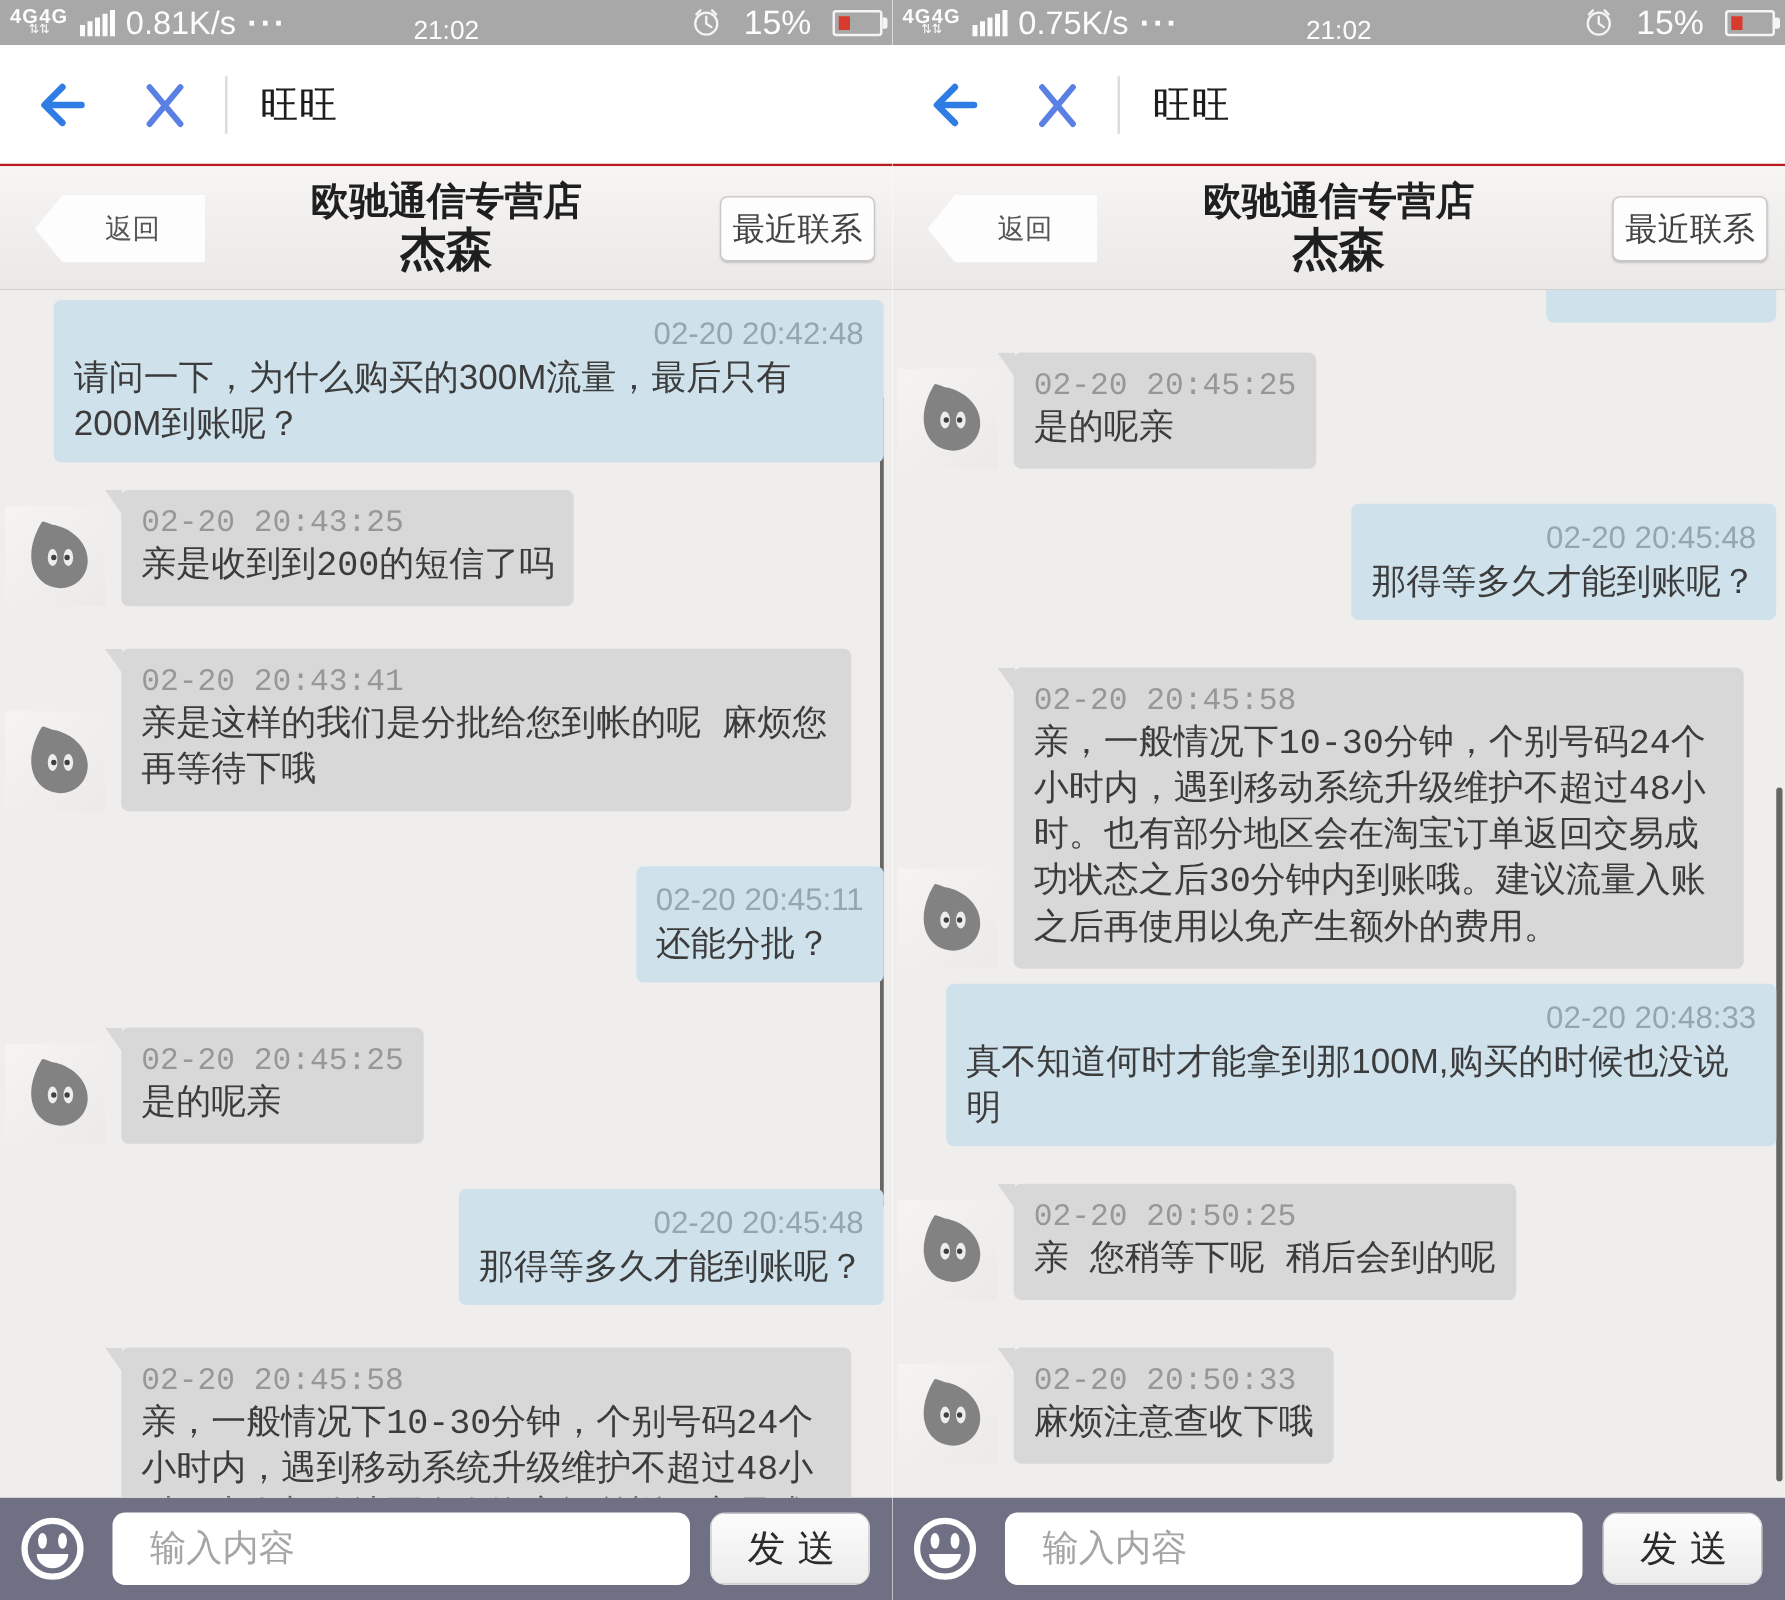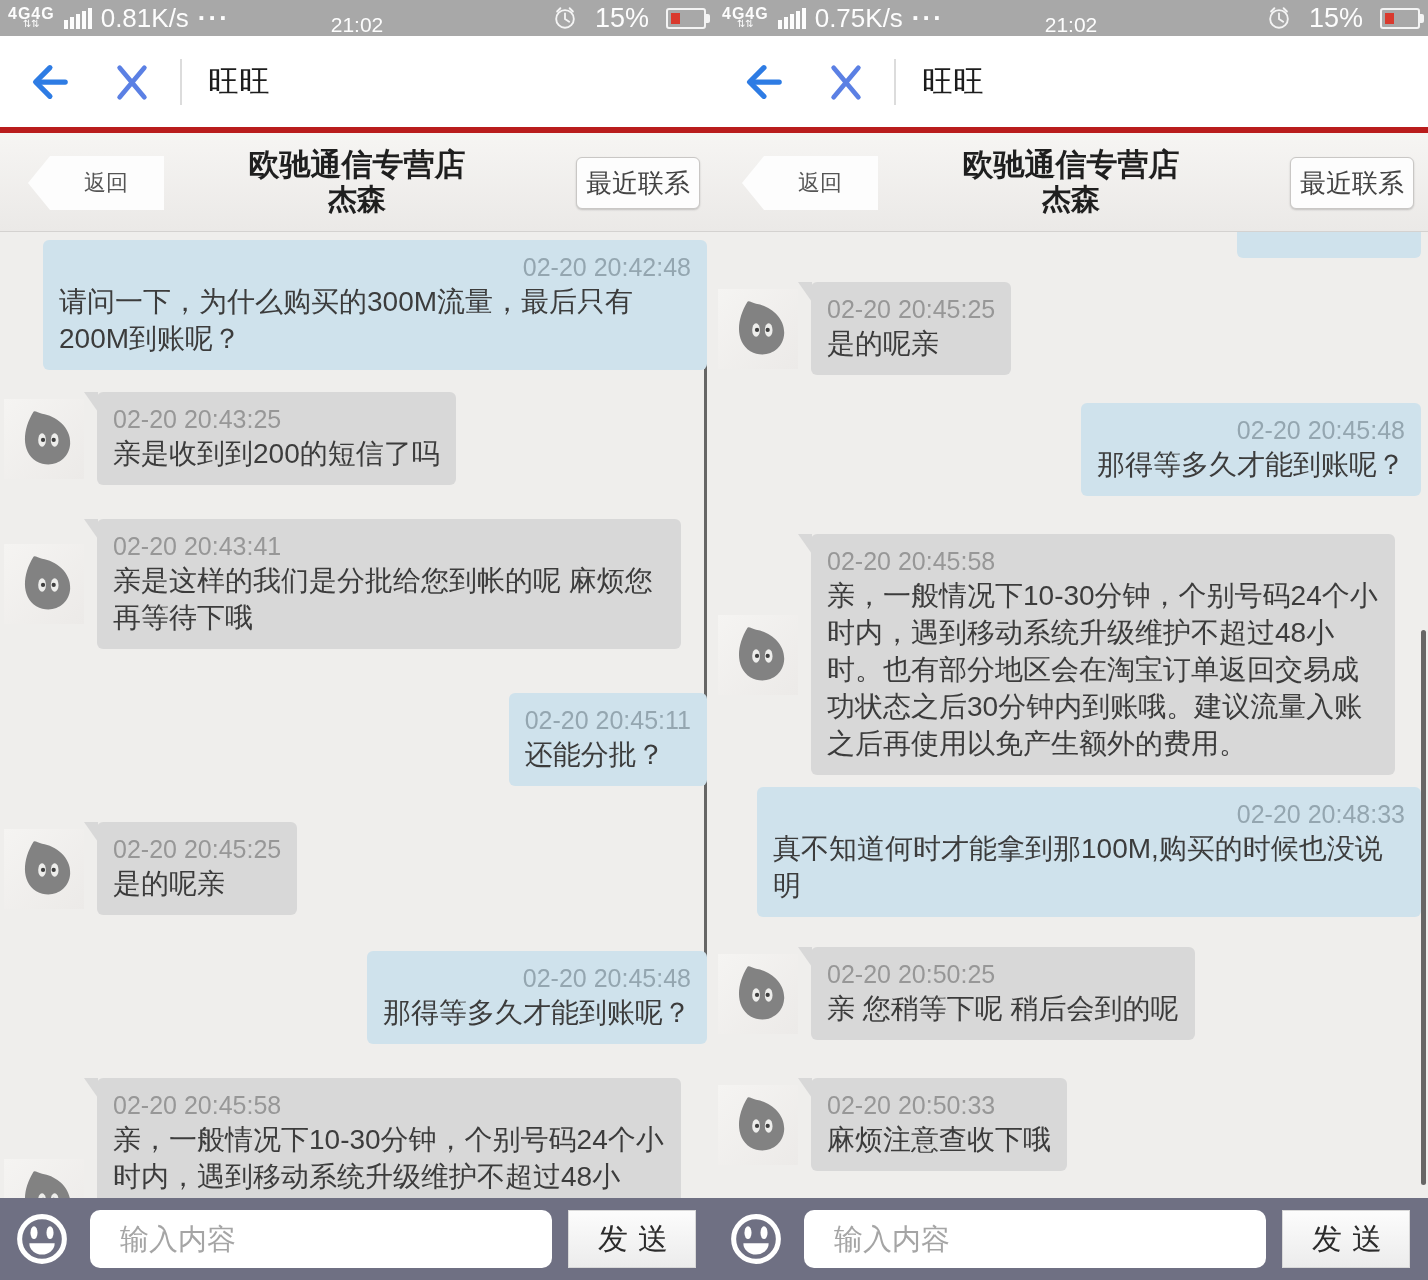--- a/index.html
+++ b/index.html
@@ -27,54 +27,54 @@
   .speed{font-size:26px;}
   .dots{font-size:26px;font-weight:bold;letter-spacing:2px;}
   .sb-time{position:absolute;left:0;right:0;top:0;height:50px;display:flex;align-items:center;justify-content:center;font-size:21px;}
   .sb-right{position:absolute;right:8px;top:0;height:36px;display:flex;align-items:center;gap:17px;}
   .pct{font-size:27px;}
   .battery{width:40px;height:21px;border:2px solid #f4f4f4;border-radius:3px;position:relative;display:flex;align-items:center;}
   .battery .fill{width:9px;height:11px;margin-left:3px;background:#d93a2e;}
   .battery::after{content:'';position:absolute;right:-6px;top:4px;width:4px;height:9px;background:#f4f4f4;border-radius:0 2px 2px 0;}
 
   
-  .nav{height:97px;background:#fff;border-bottom:6px solid #b91c1c;display:flex;align-items:center;padding-left:26px;flex:none;}
+  .nav{height:97px;background:#fff;border-bottom:2px solid #b91c1c;display:flex;align-items:center;padding-left:26px;flex:none;}
   .nav-btn{background:none;border:none;cursor:pointer;display:flex;align-items:center;justify-content:center;width:44px;height:60px;}
   .nav-gap1{width:40px;}
   .nav-div{width:2px;height:46px;background:#dcdcdc;margin:0 26px 0 26px;}
   .nav-title{font-size:31px;color:#1c1c1c;}
 
   
   .chathead{height:99px;background:linear-gradient(#f6f5f3,#ebe9e7);border-bottom:1px solid #d4d2d0;display:flex;align-items:center;position:relative;flex:none;}
   .back-btn{position:absolute;left:28px;top:23px;width:136px;height:54px;background:#fdfdfd;border:none;clip-path:polygon(22px 0%,100% 0%,100% 100%,22px 100%,0% 50%);font-size:22px;color:#555;font-family:inherit;padding-left:20px;cursor:pointer;}
   .store-title{flex:1;text-align:center;color:#1f1f1f;font-weight:bold;line-height:1.1;}
   .store-line1{font-size:31px;}
-  .store-line2{font-size:29px;margin-top:2px;}
+  .store-line2{font-size:37px;margin-top:2px;}
   .recent-btn{position:absolute;right:14px;top:24px;width:124px;height:52px;background:#fdfdfd;border:1px solid #c9c7c5;border-radius:6px;box-shadow:0 1px 2px rgba(0,0,0,.18);font-size:26px;color:#444;font-family:inherit;cursor:pointer;}
 
   
   .chat{flex:1;background:var(--chat-bg);overflow:hidden;position:relative;display:flex;flex-direction:column;align-items:flex-start;}
   .bubble{position:relative;border-radius:6px;padding:11px 16px 13px;font-size:28px;color:#3c3c3c;}
   .bubble .ts{font-size:25px;color:#979797;line-height:32px;}
   .bubble .txt{line-height:37px;}
   .bubble.out{background:var(--blue-bubble);align-self:flex-end;margin-right:7px;max-width:664px;}
   .bubble.out .ts{text-align:right;color:#94a6b0;}
   .bubble.out.partial{width:184px;height:32px;padding:0;border-radius:0 0 6px 6px;}
-  .msg-row{display:flex;align-items:center;padding-left:4px;}
+  .msg-row{display:flex;align-items:flex-end;padding-left:4px;font-family:Liberation Mono, monospace;}
   .avatar{width:80px;height:80px;flex:none;background:linear-gradient(135deg,#f5f4f2,#eceae8);display:flex;align-items:center;justify-content:center;}
   .bubble.in{background:var(--gray-bubble);margin-left:13px;max-width:584px;}
   .bubble.in::before{content:'';position:absolute;left:-13px;top:0;width:14px;height:20px;background:var(--gray-bubble);clip-path:polygon(100% 0,100% 100%,0 0);}
   .scrollbar{position:absolute;background:#4e4e4e;opacity:.85;}
 
   
   .composer{height:82px;background:var(--bar-bg);display:flex;align-items:center;padding:0 18px 0 14px;flex:none;}
   .emoji-btn{background:none;border:none;width:56px;height:56px;flex:none;display:flex;align-items:center;justify-content:center;cursor:pointer;}
   .composer-input{flex:1;height:58px;margin:0 16px 0 20px;border:none;border-radius:10px;background:#fff;font-size:29px;font-family:inherit;padding:0 30px;color:#333;}
   .composer-input::placeholder{color:#a5a5a5;}
-  .send-btn{width:128px;height:58px;flex:none;background:linear-gradient(#fcfcfc,#ececec);border:1px solid #d8d8d8;border-radius:0;font-size:30px;color:#2b2b2b;font-family:inherit;letter-spacing:10px;padding-left:12px;cursor:pointer;}
+  .send-btn{width:128px;height:58px;flex:none;background:linear-gradient(#fcfcfc,#ececec);border:1px solid #d8d8d8;border-radius:12px;font-size:30px;color:#2b2b2b;font-family:inherit;letter-spacing:10px;padding-left:12px;cursor:pointer;}
 </style>
 </head>
 <body>
 
 <div class="screen">
 
     <section class="panel">
 
       <div class="statusbar">
         <div class="sb-left">

